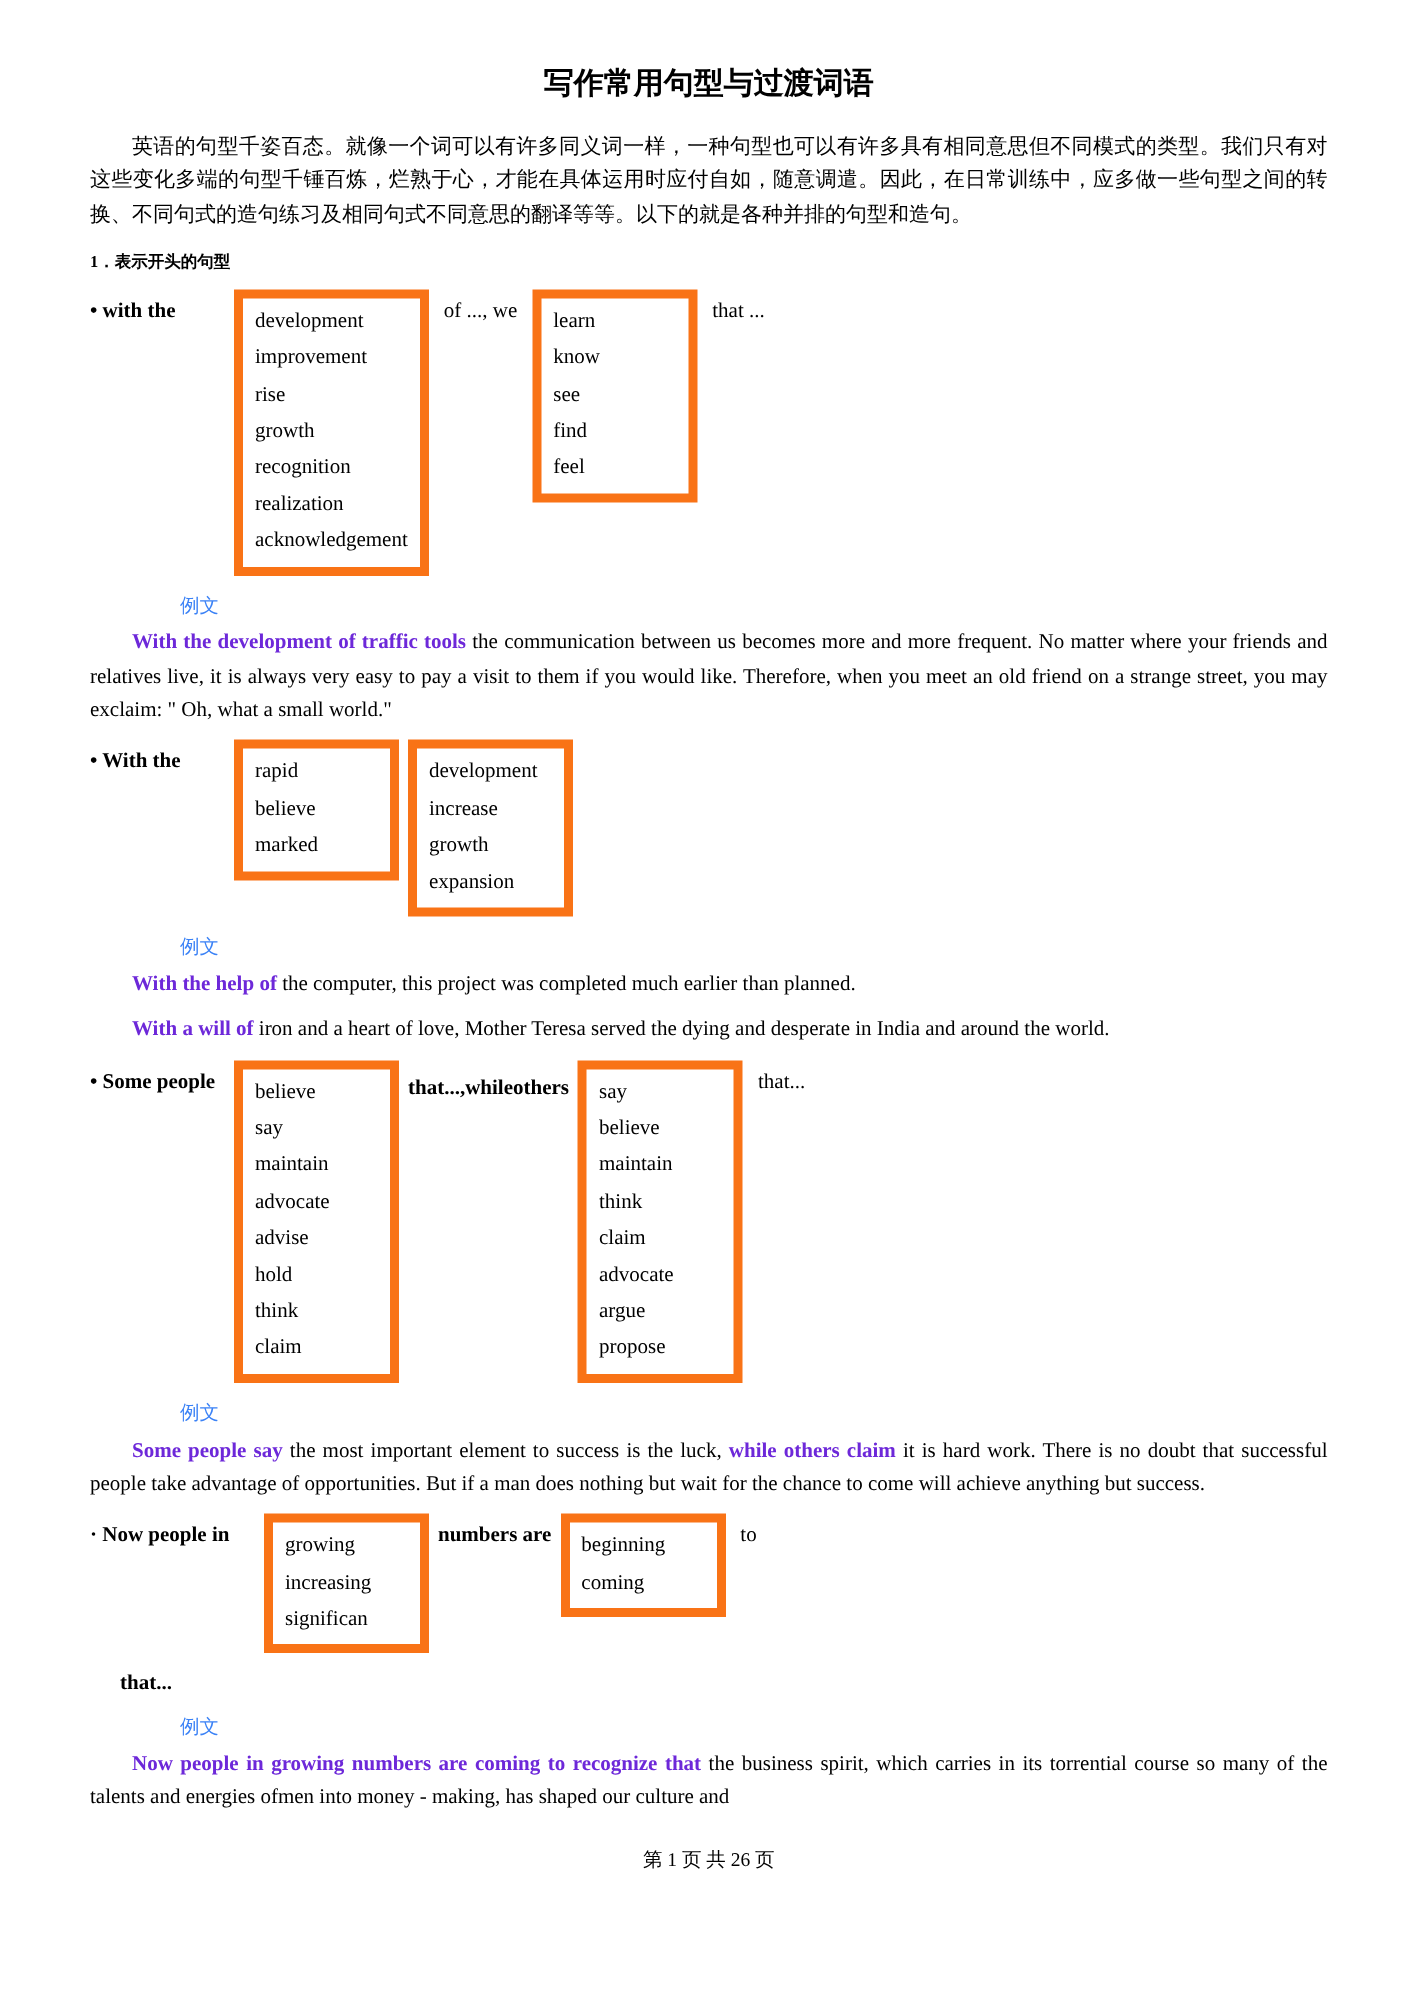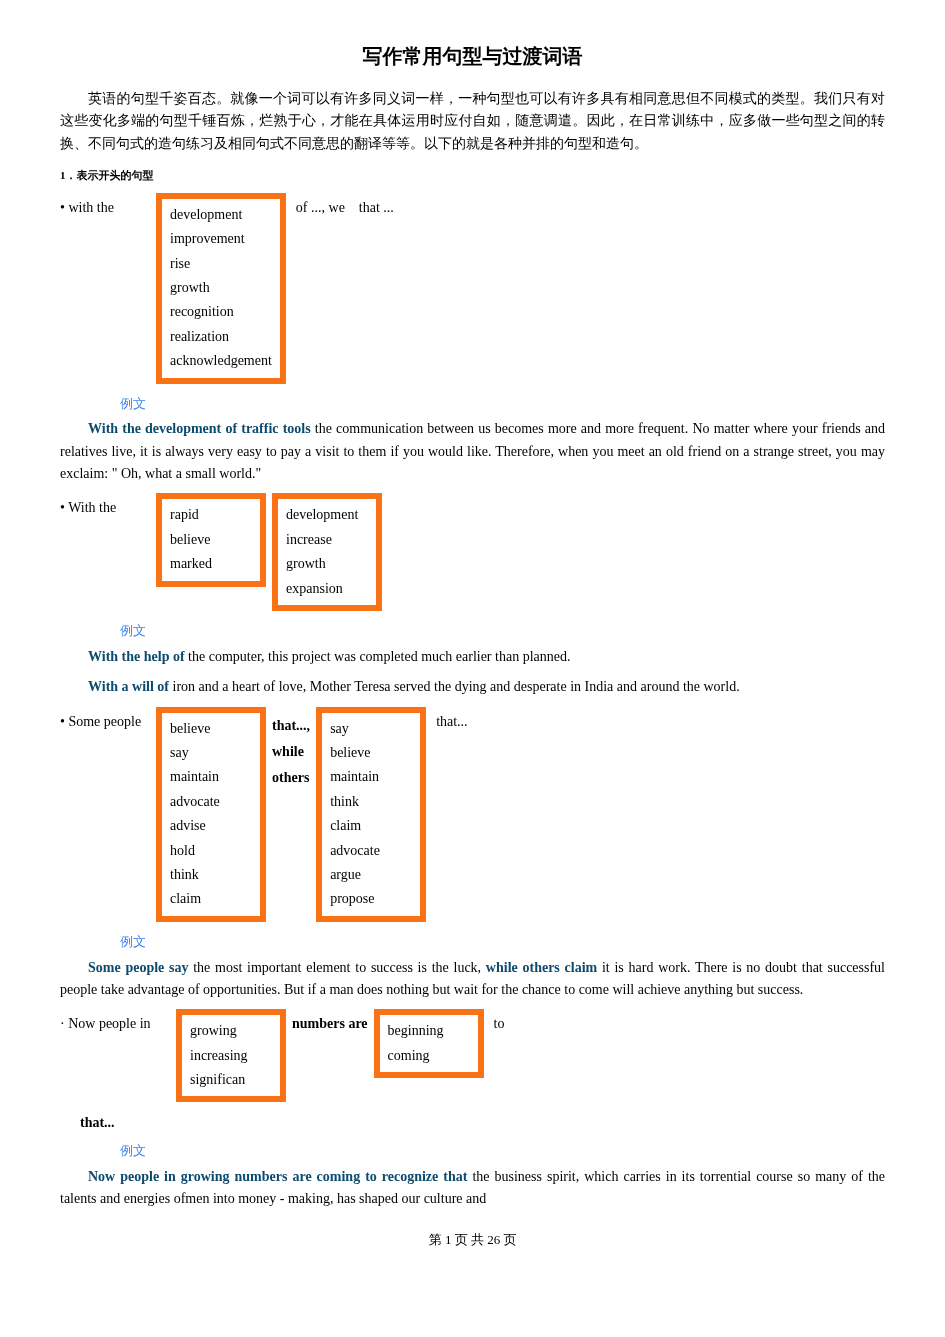--- a/index.html
+++ b/index.html
@@ -30,21 +30,21 @@
       margin: 12px 0 8px 0;
     }
     .pattern-row {
       display: flex;
       align-items: flex-start;
       margin-bottom: 10px;
       gap: 6px;
     }
     .pattern-label {
       white-space: nowrap;
-      font-weight: normal;
+      font-weight: bold;
       padding-top: 4px;
       min-width: 90px;
     }
     .pattern-box {
       border: 6px solid #f97316;
       padding: 4px 8px;
       min-width: 110px;
     }
     .pattern-box div {
       padding: 1px 0;
@@ -59,21 +59,21 @@
       margin: 6px 0 4px 60px;
       color: #3b82f6;
     }
     .example-text {
       text-indent: 2em;
       margin-bottom: 8px;
       text-align: justify;
     }
     .bold-red {
       font-weight: bold;
-      color: #0c4a6e;
+      color: #6d28d9;
     }
     .bold {
       font-weight: bold;
     }
     .page-footer {
       text-align: center;
       margin-top: 20px;
       font-size: 13px;
     }
     .that-while-others {
@@ -100,20 +100,27 @@
   <div class="pattern-box">
     <div>development</div>
     <div>improvement</div>
     <div>rise</div>
     <div>growth</div>
     <div>recognition</div>
     <div>realization</div>
     <div>acknowledgement</div>
   </div>
   <div class="connector">of ..., we</div>
+  <div class="pattern-box">
+    <div>learn</div>
+    <div>know</div>
+    <div>see</div>
+    <div>find</div>
+    <div>feel</div>
+  </div>
   <div class="connector">that ...</div>
 </div>
 
 <div class="example-label">例文</div>
 <p class="example-text">
   <span class="bold-red">With the development of traffic tools</span> the communication between us becomes more and more frequent. No matter where your friends and relatives live, it is always very easy to pay a visit to them if you would like. Therefore, when you meet an old friend on a strange street, you may exclaim: " Oh, what a small world."
 </p>
 
 <div class="pattern-row">
   <div class="pattern-label">• With the</div>
@@ -143,21 +150,21 @@
   <div class="pattern-box">
     <div>believe</div>
     <div>say</div>
     <div>maintain</div>
     <div>advocate</div>
     <div>advise</div>
     <div>hold</div>
     <div>think</div>
     <div>claim</div>
   </div>
-  <div style="display:flex; flex-direction:column; padding-top:4px;">
+  <div style="display:flex; flex-direction:row; padding-top:4px;">
     <div class="that-while-others">that...,</div>
     <div class="that-while-others">while</div>
     <div class="that-while-others">others</div>
   </div>
   <div class="pattern-box">
     <div>say</div>
     <div>believe</div>
     <div>maintain</div>
     <div>think</div>
     <div>claim</div>

